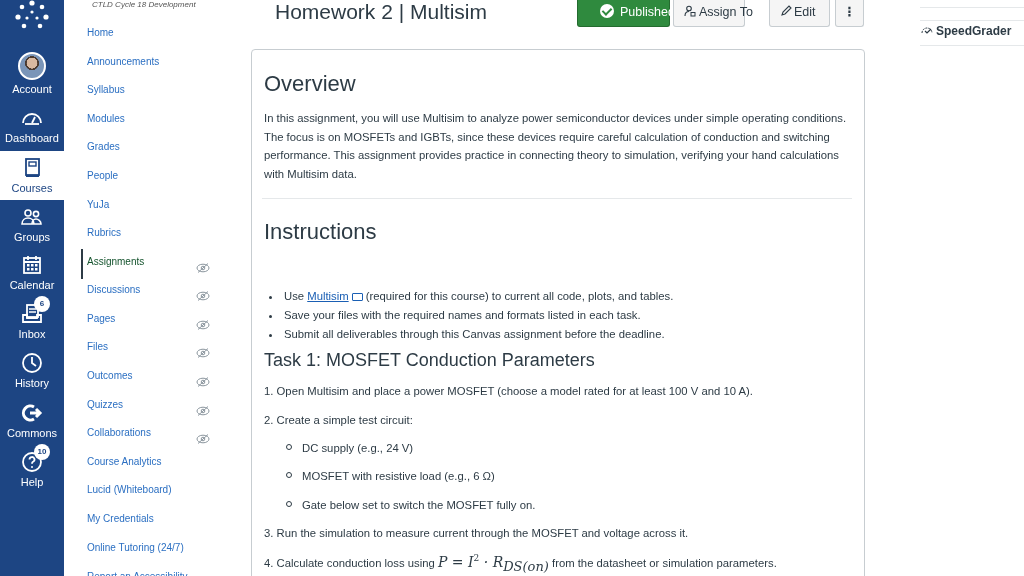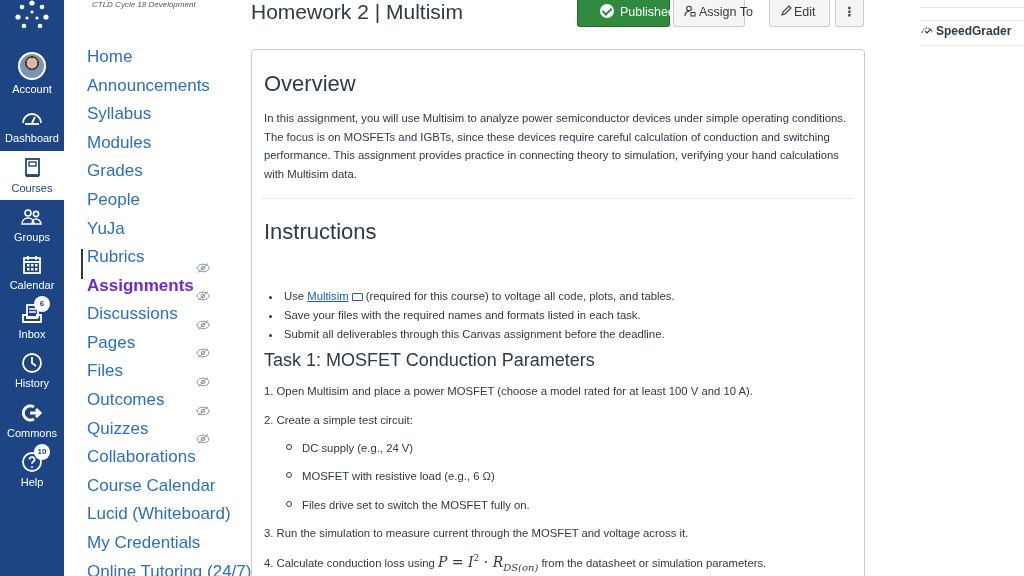--- a/index.html
+++ b/index.html
@@ -11,22 +11,22 @@
   .gnav-item { position: absolute; left: 0; width: 64px; text-align: center; color: #fff; font-size: 11px; cursor: pointer; }
   .gnav-item .ico { display: block; margin: 0 auto 2px; width: 24px; height: 24px; }
   .gnav-item.active { background: #fff; color: #1d4583; }
   .logo { position: absolute; top: 0; left: 12px; width: 40px; height: 30px; }
   .avatar { width: 28px; height: 28px; border-radius: 50%; background: radial-gradient(circle at 50% 38%, #d9b9a0 0 28%, #4a3a30 29% 36%, #7a95b8 37%); border: 2px solid #fff; margin: 0 auto 3px; }
   .badge { position: absolute; top: -6px; left: 34px; background: #fff; color: #1d4583; font-size: 8px; font-weight: bold; border-radius: 9px; min-width: 16px; height: 16px; line-height: 16px; padding: 0 3px; }
 
   
   .cnav { position: absolute; left: 64px; top: 0; width: 170px; height: 576px; }
   .cnav-sub { position: absolute; left: 28px; top: 0; font-size: 8px; font-style: italic; color: #555; }
-  .cnav-item { position: absolute; left: 23px; font-size: 17px; color: #2b6fc2; cursor: pointer; white-space: nowrap; margin-top: 20px; }
-  .cnav-item.active { color: #6d28d9; font-weight: bold; }
+  .cnav-item { position: absolute; left: 23px; font-size: 10px; color: #2b6fc2; cursor: pointer; white-space: nowrap; }
+  .cnav-item.active { color: #14532d; font-weight: normal; }
   .cnav-active-bar { position: absolute; left: 81px; top: 249px; width: 2px; height: 30px; background: #2d3b45; }
   .eye { position: absolute; left: 196px; width: 14px; height: 10px; }
 
   
   .title { position: absolute; left: 251px; top: 0; font-size: 21px; color: #2d3b45; }
   .btn { position: absolute; top: 0; height: 27px; border-radius: 3px; font-size: 12.5px; line-height: 25px; padding: 0 10px; cursor: pointer; white-space: nowrap; border: 1px solid #c7cdd1; background: #f5f5f5; color: #2d3b45; border-top: none; border-top-left-radius: 0; border-top-right-radius: 0; }
   .btn-pub { left: 577px; width: 93px; background: #2f8a3e; border-color: #246b2f; color: #fff; padding-left: 22px; }
   .btn-assign { left: 673px; width: 72px; }
   .btn-edit { left: 769px; width: 61px; }
   .btn-more { left: 835px; width: 29px; padding: 0; text-align: center; }
@@ -48,21 +48,21 @@
   .bullets { position: absolute; left: 30px; top: 237px; font-size: 11.3px; line-height: 19px; list-style: disc; }
   .bullets li { padding-left: 2px; }
   .link { color: #1a5fb4; text-decoration: underline; cursor: pointer; }
   .ext { display: inline-block; width: 11px; height: 8px; border: 1px solid #1a5fb4; border-radius: 1px; vertical-align: -1px; margin: 0 3px 0 3px; position: relative; }
   .h-task { position: absolute; left: 12px; top: 300px; font-size: 18px; }
   .steps { position: absolute; left: 12px; top: 333px; font-size: 11.3px; width: 590px; }
   .step { position: absolute; left: 0; white-space: nowrap; }
   .sub { position: absolute; left: 22px; white-space: nowrap; }
   .sub::before { content: ""; display: inline-block; width: 4px; height: 4px; border: 1px solid #2d3b45; border-radius: 50%; margin-right: 10px; vertical-align: 2px; }
   .math { font-family: "DejaVu Serif", serif; font-style: italic; font-size: 14px; }
-  .math sub { font-size: 10px; }
+  .math sub { font-size: 13px; }
   .math sup { font-size: 9px; font-style: normal; }
 </style>
 </head>
 <body>
 
 <nav class="gnav">
   <svg class="logo" viewBox="0 0 40 30">
     <g fill="#fff">
       <circle cx="20" cy="3" r="2.6"></circle>
         <circle cx="10" cy="7" r="2.3"></circle>
@@ -210,28 +210,28 @@
         <ellipse cx="7" cy="5" rx="6" ry="3.8" fill="none" stroke="#8b969e" stroke-width="1"></ellipse>
         <circle cx="7" cy="5" r="1.8" fill="none" stroke="#8b969e" stroke-width="1"></circle>
         <path d="M2 9.5L12 .5" stroke="#8b969e" stroke-width="1"></path>
       </svg></span>
     <div class="cnav-item" style="left: 87px; top: 427px;">Collaborations</div>
     <span class="eye" style="top: 430px;"><svg viewBox="0 0 14 10" width="14" height="10">
         <ellipse cx="7" cy="5" rx="6" ry="3.8" fill="none" stroke="#8b969e" stroke-width="1"></ellipse>
         <circle cx="7" cy="5" r="1.8" fill="none" stroke="#8b969e" stroke-width="1"></circle>
         <path d="M2 9.5L12 .5" stroke="#8b969e" stroke-width="1"></path>
       </svg></span>
-    <div class="cnav-item" style="left: 87px; top: 456px;">Course Calendar</div>
+    <div class="cnav-item" style="left: 87px; top: 456px;">Course Analytics</div>
     <div class="cnav-item" style="left: 87px; top: 484px;">Lucid (Whiteboard)</div>
     <div class="cnav-item" style="left: 87px; top: 513px;">My Credentials</div>
     <div class="cnav-item" style="left: 87px; top: 542px;">Online Tutoring (24/7)</div>
     <div class="cnav-item" style="left: 87px; top: 571px;">Report an Accessibility</div>
   </div>
 
-<h1 class="title" style="font-weight:normal;">Homework 2 | Multisim</h1>
+<h1 class="title" style="font-weight:normal;margin-left:24px;">Homework 2 | Multisim</h1>
 
 <div class="btn btn-pub">
   <span class="check"></span><span>Published</span>
 </div>
 <div class="btn btn-assign">
   <svg width="12" height="12" viewBox="0 0 12 12" style="vertical-align:-1px;margin-right:3px;">
       <circle cx="5" cy="3.5" r="2.3" fill="none" stroke="#2d3b45" stroke-width="1.1"></circle>
       <path d="M1 11c0-3 2-4.5 4-4.5" fill="none" stroke="#2d3b45" stroke-width="1.1"></path>
       <rect x="7" y="7.5" width="4" height="3.5" fill="none" stroke="#2d3b45" stroke-width="1"></rect>
     </svg><span>Assign To</span>
@@ -253,30 +253,30 @@
     </svg><span>SpeedGrader</span>
 </div>
 
 <main class="content">
   <h2 class="h-overview">Overview</h2>
   <p class="p-overview">In this assignment, you will use Multisim to analyze power semiconductor devices under simple operating conditions. The focus is on MOSFETs and IGBTs, since these devices require careful calculation of conduction and switching performance. This assignment provides practice in connecting theory to simulation, verifying your hand calculations with Multisim data.</p>
   <div class="hr"></div>
   <h2 class="h-instr">Instructions</h2>
   <ul class="bullets">
     <li>
-      <span>Use </span><a class="link">Multisim</a><span class="ext"></span><span>(required for this course) to voltage all code, plots, and tables.</span>
+      <span>Use </span><a class="link">Multisim</a><span class="ext"></span><span>(required for this course) to current all code, plots, and tables.</span>
     </li>
     <li>Save your files with the required names and formats listed in each task.</li>
     <li>Submit all deliverables through this Canvas assignment before the deadline.</li>
   </ul>
   <h2 class="h-task">Task 1: MOSFET Conduction Parameters</h2>
   <div class="steps">
     <div class="step" style="top:2px;">1. Open Multisim and place a power MOSFET (choose a model rated for at least 100 V and 10 A).</div>
     <div class="step" style="top:31px;">2. Create a simple test circuit:</div>
     <div class="sub" style="top:59px;">DC supply (e.g., 24 V)</div>
     <div class="sub" style="top:87px;">MOSFET with resistive load (e.g., 6 Ω)</div>
-    <div class="sub" style="top:116px;">Files drive set to switch the MOSFET fully on.</div>
+    <div class="sub" style="top:116px;">Gate below set to switch the MOSFET fully on.</div>
     <div class="step" style="top:144px;">3. Run the simulation to measure current through the MOSFET and voltage across it.</div>
     <div class="step" style="top:170px;">
       <span>4. Calculate conduction loss using </span><span class="math"><span>P = I</span><sup>2</sup><span> · R</span><sub>DS(on)</sub></span><span> from the datasheet or simulation parameters.</span>
     </div>
   </div>
 </main>
 
 </body></html>

